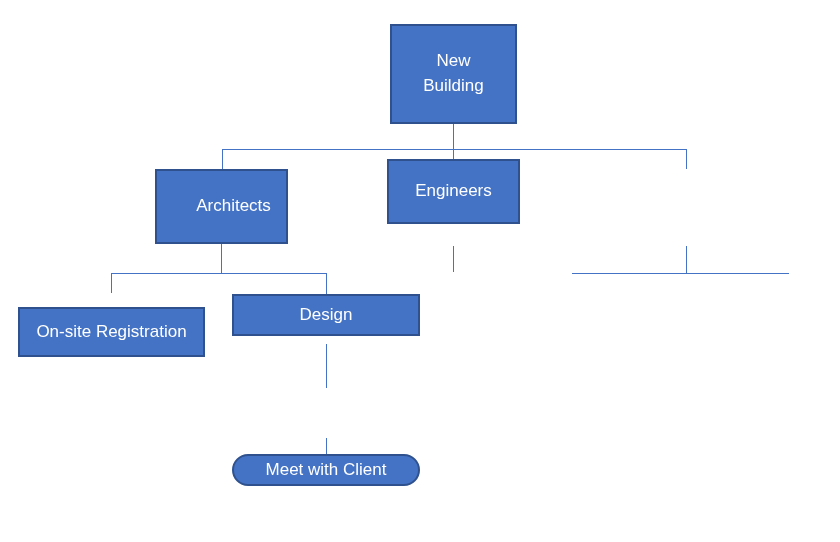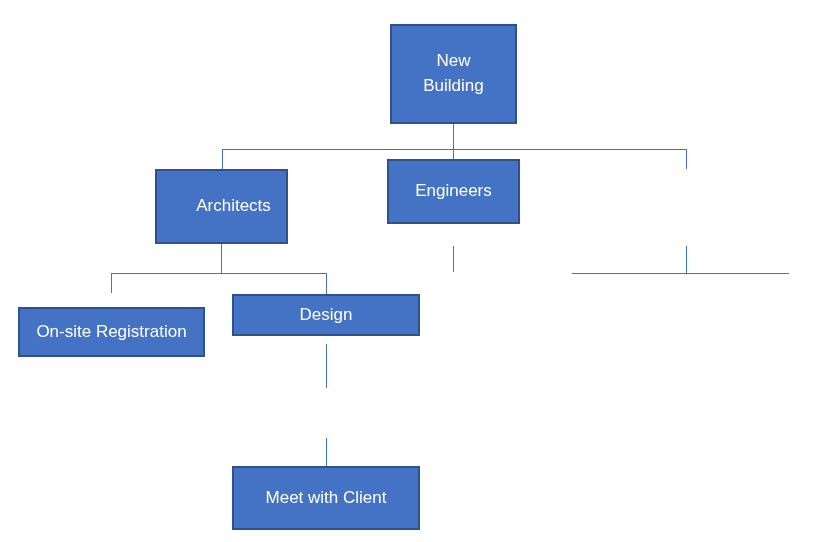--- a/index.html
+++ b/index.html
@@ -38,21 +38,21 @@
   .line.v { width: 1px; }
 
   
   #n-new      { left: 390px; top: 24px;  width: 127px; height: 100px; }
   #n-arch     { left: 155px; top: 169px; width: 133px; height: 75px; padding-left: 24px; }
   #n-eng      { left: 387px; top: 159px; width: 133px; height: 65px; }
   #n-fin      { left: 619px; top: 169px; width: 134px; height: 77px; }
   #n-onsite   { left: 18px;  top: 307px; width: 187px; height: 50px; }
   #n-design   { left: 232px; top: 294px; width: 188px; height: 42px; }
   #n-wishes   { left: 232px; top: 388px; width: 188px; height: 50px; }
-  #n-meet     { left: 232px; top: 466px; width: 188px; height: 64px; }
+  #n-meet     { left: 232px; top: 454px; width: 188px; height: 32px; border-radius: 17px; }
 
   
   #l-new-drop        { left: 453px; top: 124px; height: 25px; }
   #l-top-bar         { left: 222px; top: 149px; width: 464px; }
   #l-arch-in         { left: 222px; top: 149px; height: 20px; }
   #l-eng-in          { left: 453px; top: 149px; height: 20px; }
   #l-fin-in          { left: 686px; top: 149px; height: 20px; }
   #l-arch-drop       { left: 221px; top: 244px; height: 29px; }
   #l-arch-bar        { left: 111px; top: 273px; width: 216px; }
   #l-onsite-in       { left: 111px; top: 273px; height: 20px; }

